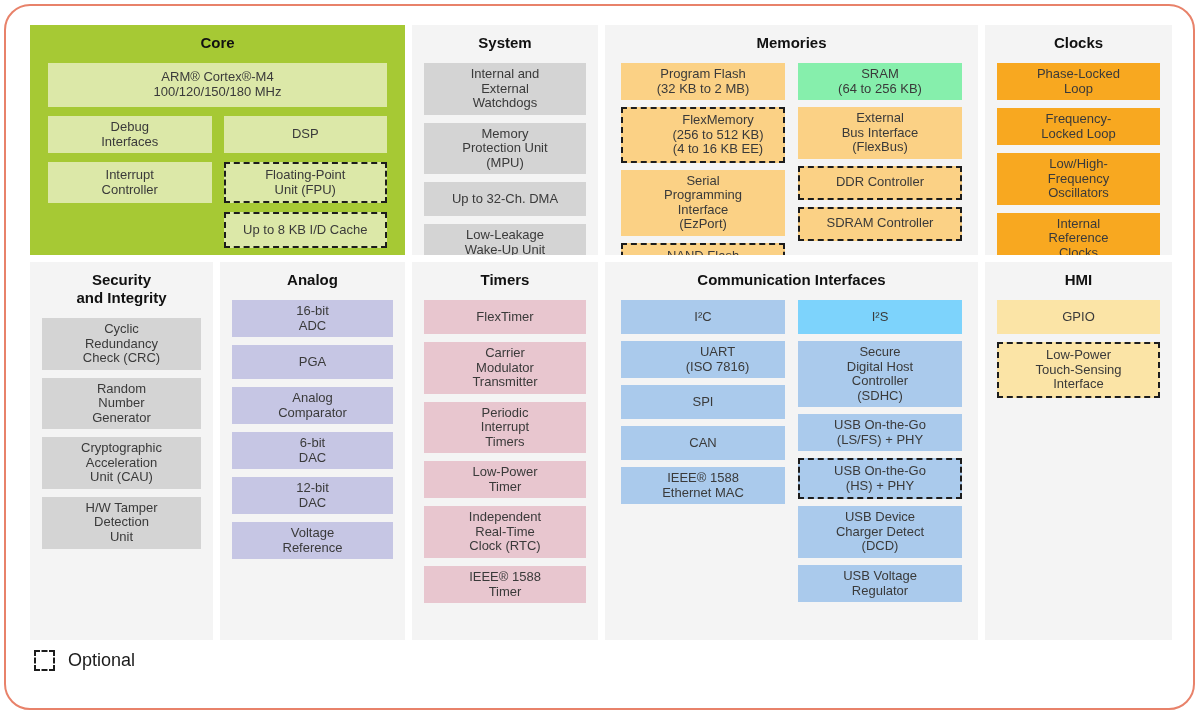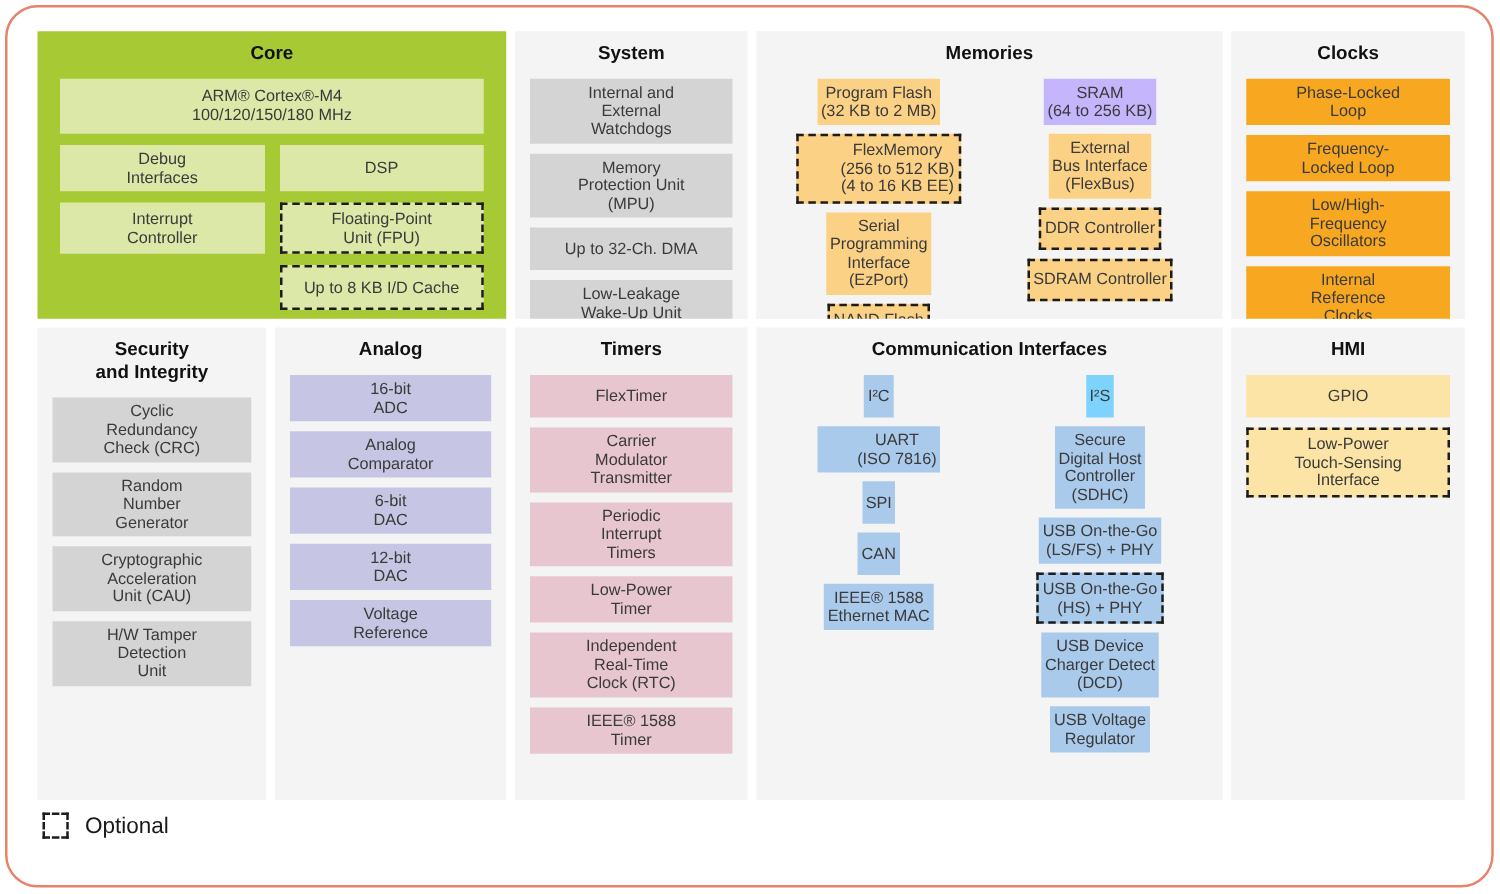--- a/index.html
+++ b/index.html
@@ -16,21 +16,21 @@
   .pos-security {left:30px; top:262px;width:183px;height:378px;}
   .pos-analog   {left:220px;top:262px;width:185px;height:378px;}
   .pos-timers   {left:412px;top:262px;width:186px;height:378px;}
   .pos-comm     {left:605px;top:262px;width:373px;height:378px;}
   .pos-hmi      {left:985px;top:262px;width:187px;height:378px;}
 
   .section-title{font-size:15px;font-weight:bold;text-align:center;
                  padding-top:9px;line-height:1.2;white-space:pre-line;}
   .blocks{display:flex;flex-direction:column;gap:8px;margin:11px 12px 0;}
   .cols{display:grid;grid-template-columns:1fr 1fr;column-gap:13px;margin:11px 16px 0;}
-  .col{display:flex;flex-direction:column;gap:7px;align-items:center;}
+  .col{display:flex;flex-direction:column;gap:7px;}
   .block{min-height:34px;box-sizing:border-box;display:flex;align-items:center;
          justify-content:center;text-align:center;font-size:13px;line-height:1.12;
          white-space:pre-line;padding:4px 3px;}
   .block.dashed{border:2px dashed #1c1c1c;}
   .core-wide{margin:11px 18px 0;}
   .core-wide .block{min-height:44px;}
   .core-grid{display:grid;grid-template-columns:1fr 1fr;gap:9px 12px;margin:9px 18px 0;}
   .core-grid .block{min-height:36px;}
   .spacer{min-height:36px;}
 
@@ -86,21 +86,21 @@
 (256 to 512 KB)
 (4 to 16 KB EE)</div>
           <div class="block" style="background: rgb(251, 209, 133); color: rgb(58, 58, 58);">Serial
 Programming
 Interface
 (EzPort)</div>
           <div class="block dashed" style="background: rgb(251, 209, 133); color: rgb(58, 58, 58);">NAND Flash
 Controller</div>
         </div>
         <div class="col">
-          <div class="block" style="background: #c4b5fd; color: rgb(58, 58, 58);">SRAM
+          <div class="block" style="background: #86efac; color: rgb(58, 58, 58);">SRAM
 (64 to 256 KB)</div>
           <div class="block" style="background: rgb(251, 209, 133); color: rgb(58, 58, 58);">External
 Bus Interface
 (FlexBus)</div>
           <div class="block dashed" style="background: rgb(251, 209, 133); color: rgb(58, 58, 58);">DDR Controller</div>
           <div class="block dashed" style="background: rgb(251, 209, 133); color: rgb(58, 58, 58);">SDRAM Controller</div>
         </div>
       </div>
     </section>
   <section class="panel pos-clocks" style="background: rgb(244, 244, 244);">
@@ -134,20 +134,21 @@
         <div class="block" style="background: rgb(212, 212, 212); color: rgb(58, 58, 58);">H/W Tamper
 Detection
 Unit</div>
       </div>
     </section>
   <section class="panel pos-analog" style="background: rgb(244, 244, 244);">
       <div class="section-title" style="color: rgb(17, 17, 17);">Analog</div>
       <div class="blocks">
         <div class="block" style="background: rgb(198, 198, 228); color: rgb(58, 58, 58);">16-bit
 ADC</div>
+        <div class="block" style="background: rgb(198, 198, 228); color: rgb(58, 58, 58);">PGA</div>
         <div class="block" style="background: rgb(198, 198, 228); color: rgb(58, 58, 58);">Analog
 Comparator</div>
         <div class="block" style="background: rgb(198, 198, 228); color: rgb(58, 58, 58);">6-bit
 DAC</div>
         <div class="block" style="background: rgb(198, 198, 228); color: rgb(58, 58, 58);">12-bit
 DAC</div>
         <div class="block" style="background: rgb(198, 198, 228); color: rgb(58, 58, 58);">Voltage
 Reference</div>
       </div>
     </section>

